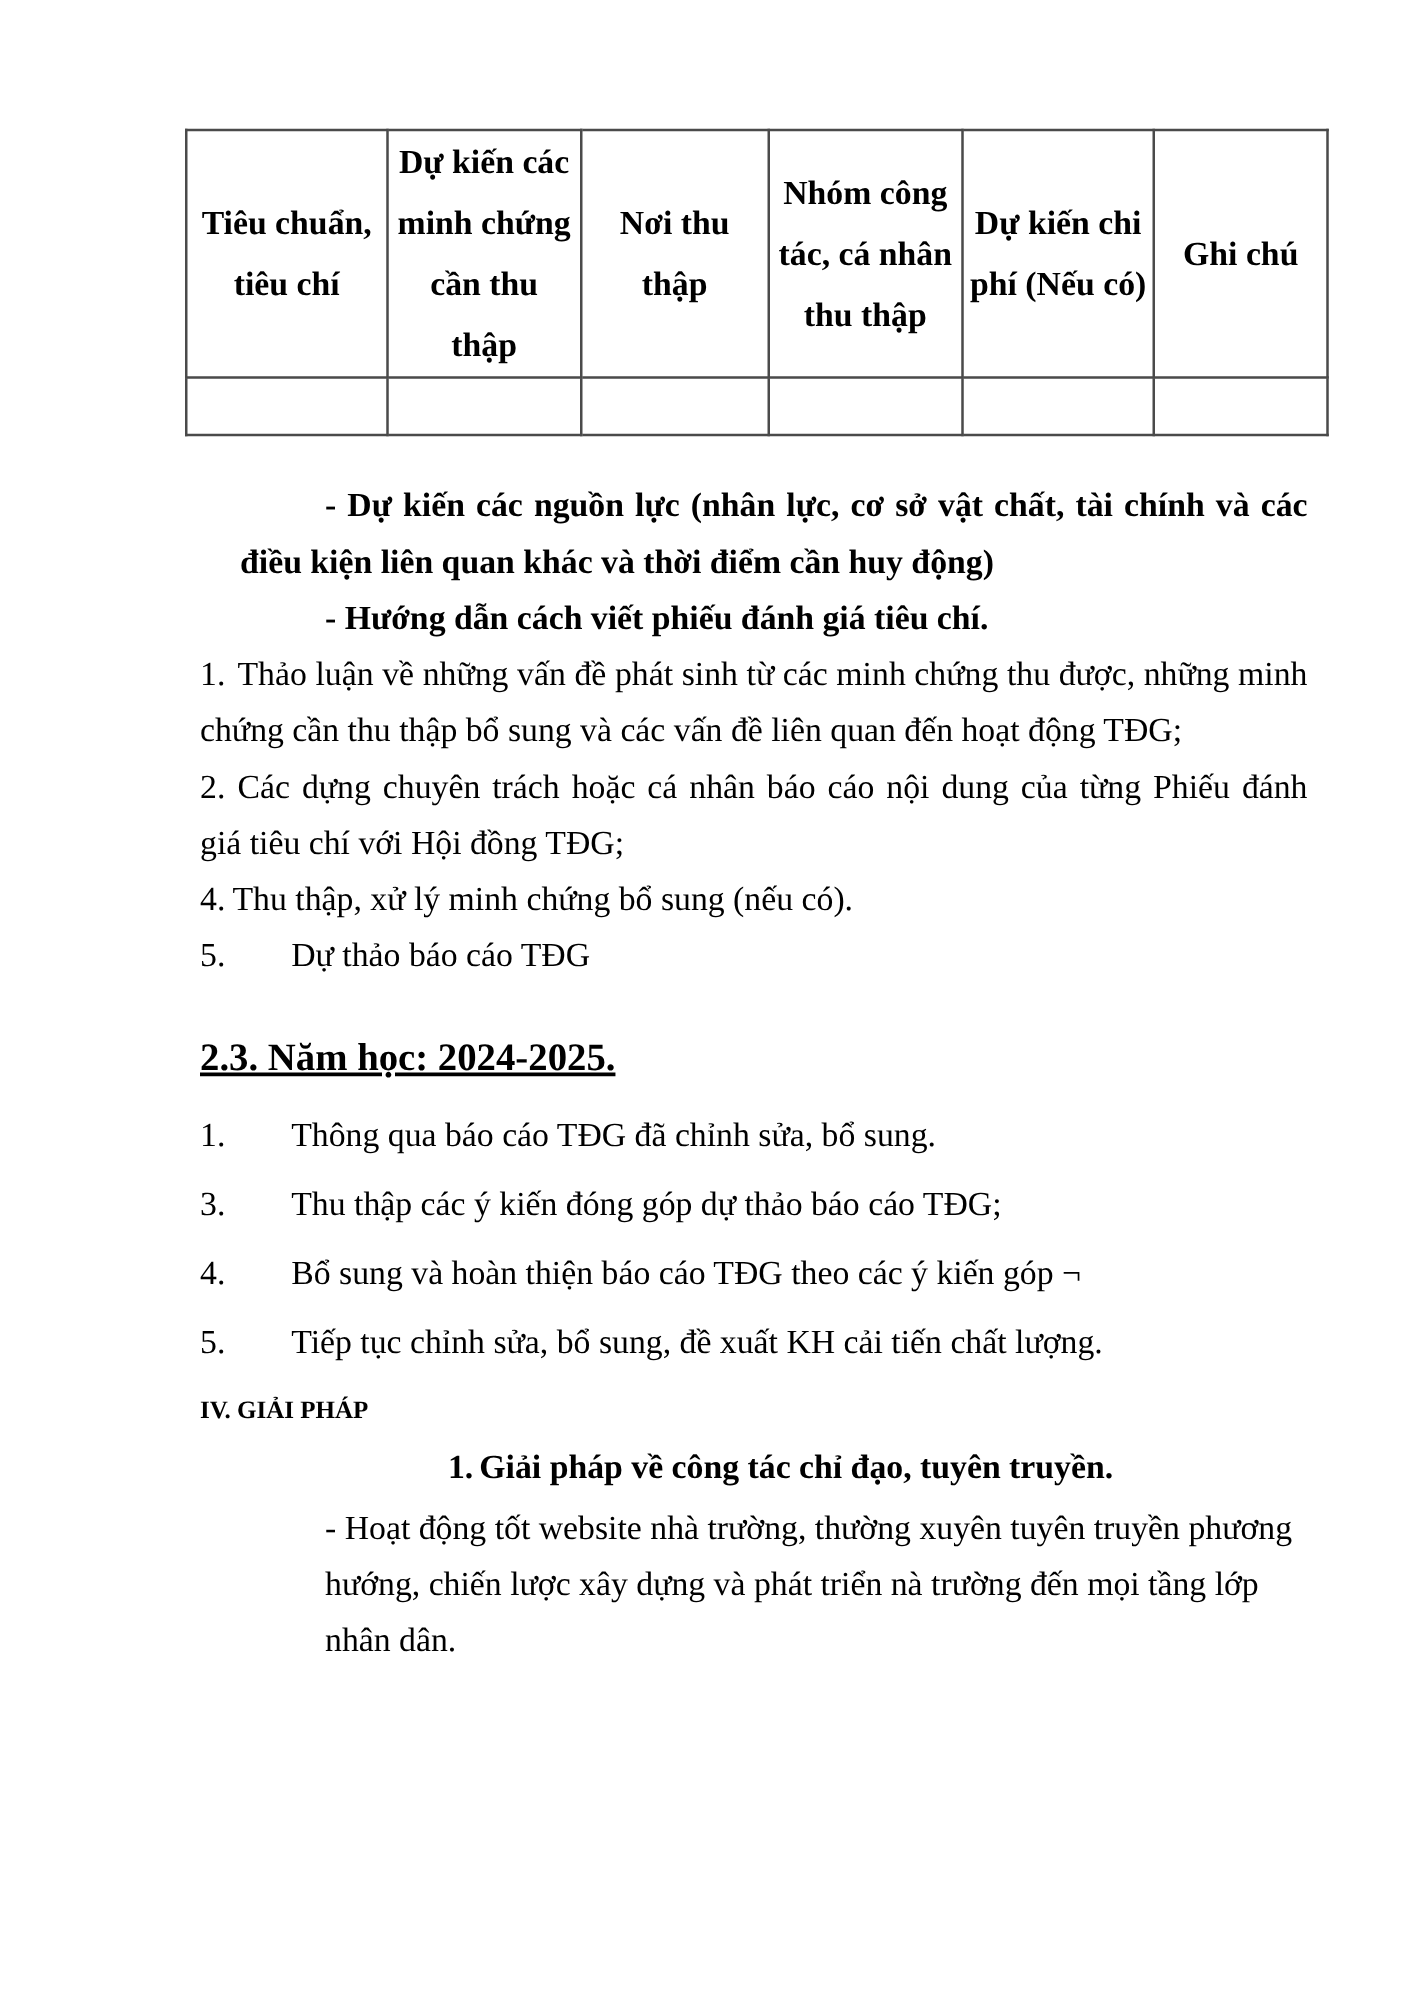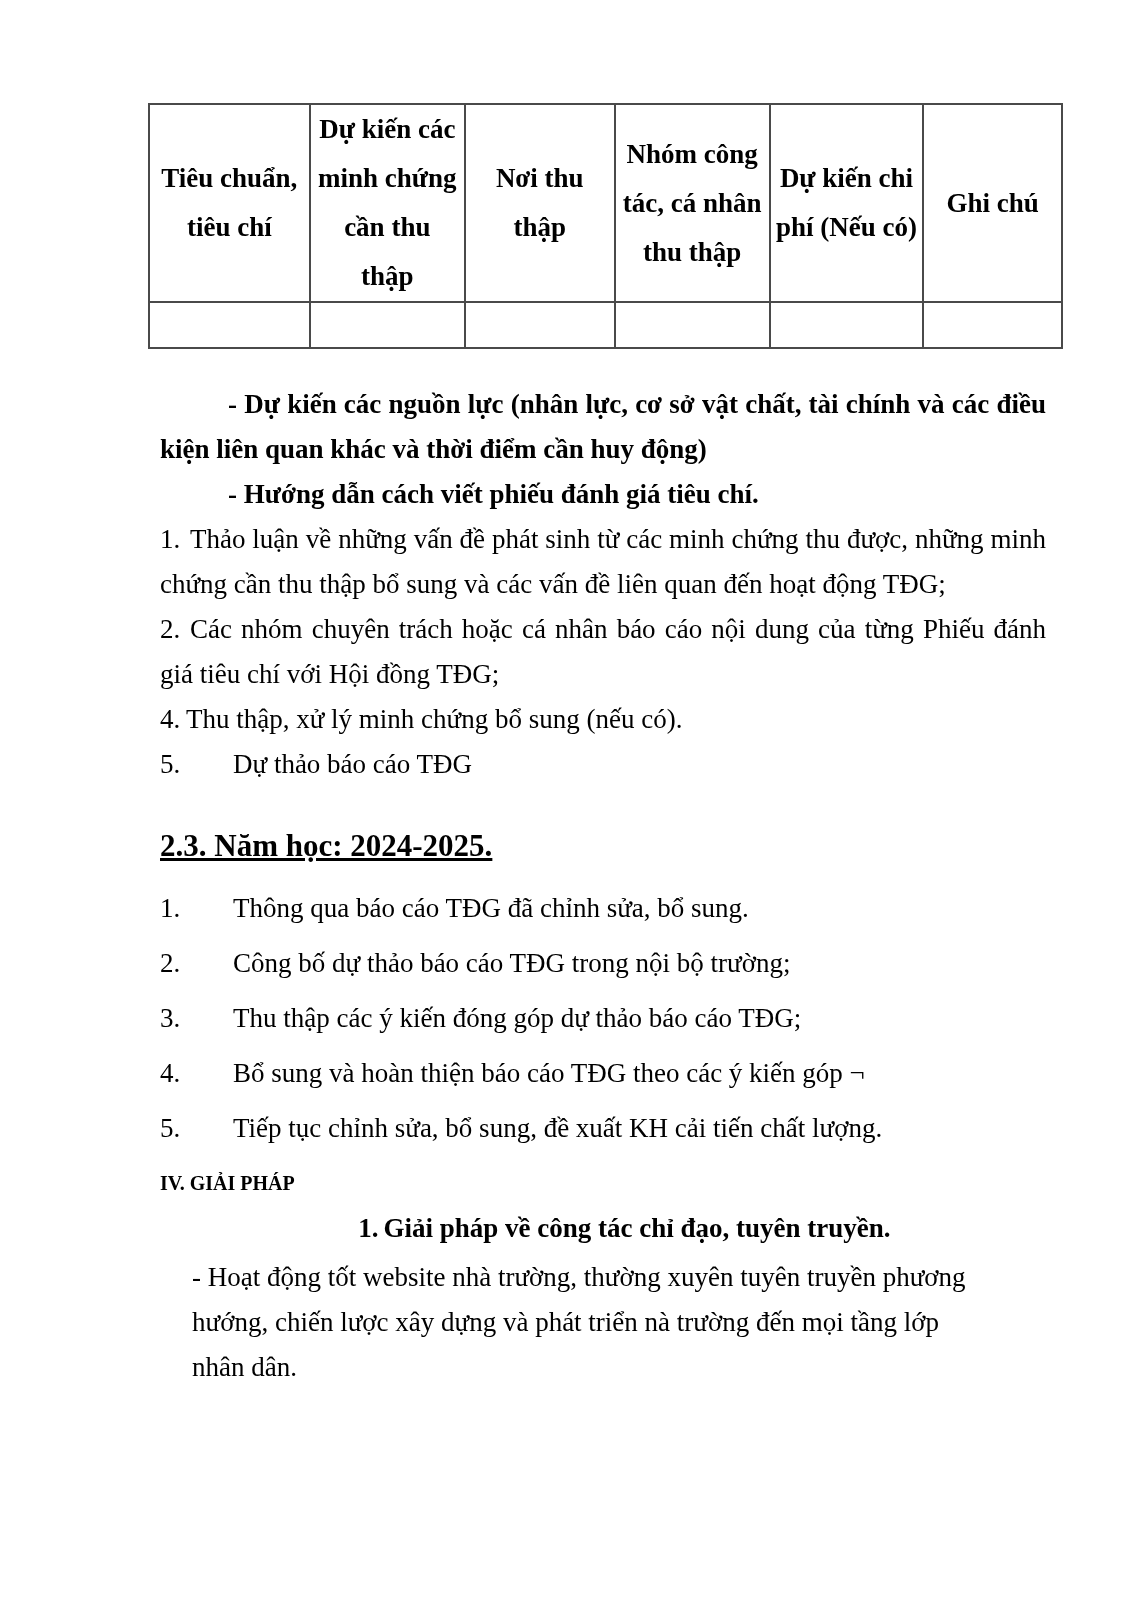--- a/index.html
+++ b/index.html
@@ -18,30 +18,30 @@
     font-weight:bold;font-size:27px;line-height:49px;
     text-align:center;vertical-align:middle;
     height:169px;padding:0 4px;
   }
   table.plan td.empty{height:42px;}
 
   
   .para{font-size:27px;line-height:45px;margin:0;text-align:justify;}
   .bold{font-weight:bold;}
   .note-first{margin-top:33px;}
-  .tindent{text-indent:68px;}
+  .tindent{text-indent:68px;margin-left:32px;}
   .num{display:inline-block;}
   .w30{width:30px;}
   .w26{width:26px;}
   .w73{width:73px;}
   .gap10{margin-bottom:10px;font-family:Liberation Serif, serif;}
   .heading-year{font-size:31px;line-height:45px;font-weight:bold;text-decoration:underline;margin:36px 0 18px 0;}
   .heading-iv{font-size:20px;line-height:45px;font-weight:bold;margin:10px 0 0 0;text-align:left;}
   .sol-title{margin:0 0 0 38px;font-weight:bold;text-align:center;}
-  .sol-body{margin:4px 0 0 32px;width:792px;text-align:left;}
+  .sol-body{margin:4px 0 0 100px;width:792px;text-align:left;}
 </style>
 </head>
 <body>
 
 <div class="page">
 
   <table class="plan">
     <colgroup>
       <col style="width:17.6%">
         <col style="width:17.0%">
@@ -67,28 +67,27 @@
         <td class="empty"></td>
         <td class="empty"></td>
       </tr>
     </tbody>
   </table>
 
   <p class="para bold tindent note-first">- Dự kiến các nguồn lực (nhân lực, cơ sở vật chất, tài chính và các điều kiện liên quan khác và thời điểm cần huy động)</p>
   <p class="para bold tindent">- Hướng dẫn cách viết phiếu đánh giá tiêu chí.</p>
 
   <p class="para"><span class="num w30">1.</span><span>Thảo luận về những vấn đề phát sinh từ các minh chứng thu được, những minh chứng cần thu thập bổ sung và các vấn đề liên quan đến hoạt động TĐG;</span></p>
-  <p class="para"><span class="num w30">2.</span><span>Các nhóm chuyên trách hoặc cá nhân báo cáo nội dung của từng Phiếu đánh giá tiêu chí với Hội đồng TĐG;</span></p>
+  <p class="para"><span class="num w30">2.</span><span>Các dựng chuyên trách hoặc cá nhân báo cáo nội dung của từng Phiếu đánh giá tiêu chí với Hội đồng TĐG;</span></p>
   <p class="para"><span class="num w26">4.</span><span>Thu thập, xử lý minh chứng bổ sung (nếu có).</span></p>
   <p class="para"><span class="num w73">5.</span><span>Dự thảo báo cáo TĐG</span></p>
 
   <p class="heading-year">2.3. Năm học: 2024-2025.</p>
 
   <p class="para gap10"><span class="num w73">1.</span><span>Thông qua báo cáo TĐG đã chỉnh sửa, bổ sung.</span></p>
-  <p class="para gap10"><span class="num w73">2.</span><span>Công bố dự thảo báo cáo TĐG trong nội bộ trường;</span></p>
   <p class="para gap10"><span class="num w73">3.</span><span>Thu thập các ý kiến đóng góp dự thảo báo cáo TĐG;</span></p>
   <p class="para gap10"><span class="num w73">4.</span><span>Bổ sung và hoàn thiện báo cáo TĐG theo các ý kiến góp ¬</span></p>
   <p class="para gap10"><span class="num w73">5.</span><span>Tiếp tục chỉnh sửa, bổ sung, đề xuất KH cải tiến chất lượng.</span></p>
 
   <p class="heading-iv">IV. GIẢI PHÁP</p>
 
   <p class="para sol-title"><span class="num w30">1.</span><span>Giải pháp về công tác chỉ đạo, tuyên truyền.</span></p>
 
   <p class="para sol-body">- Hoạt động tốt website nhà trường, thường xuyên tuyên truyền phương hướng, chiến lược xây dựng và phát triển nà trường đến mọi tầng lớp nhân dân.</p>
 

